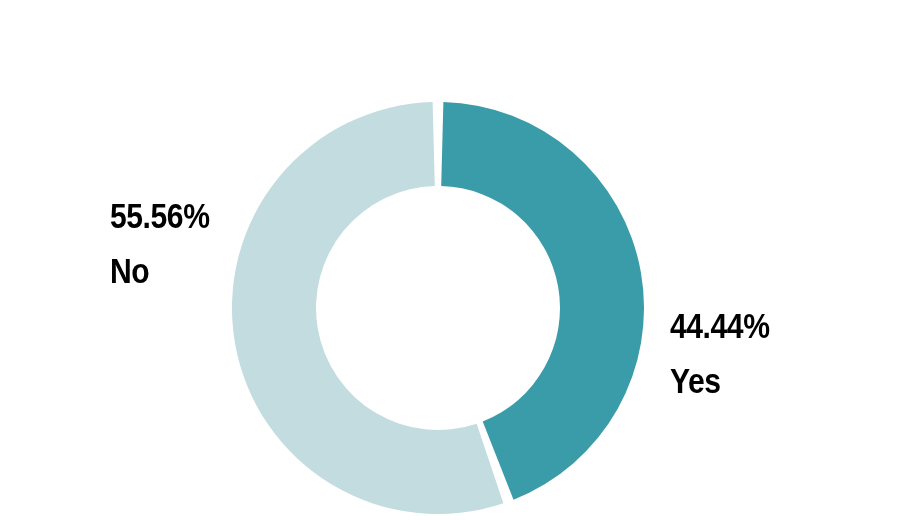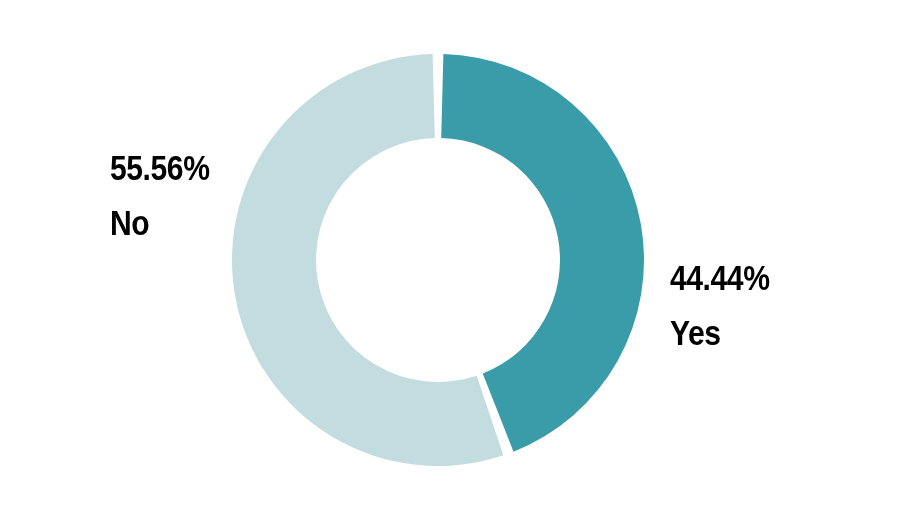--- a/index.html
+++ b/index.html
@@ -14,20 +14,21 @@
     position: relative;
     overflow: hidden;
     font-family: "Liberation Sans", "DejaVu Sans", sans-serif;
   }
   #chart-root {
     position: absolute;
     inset: 0;
     width: 922px;
     height: 386px;
     background: #ffffff;
+    margin-top: 48px;
   }
   #donut-svg {
     position: absolute;
     left: 0;
     top: 0;
     width: 922px;
     height: 520px;
     display: block;
   }
   .slice-label {

